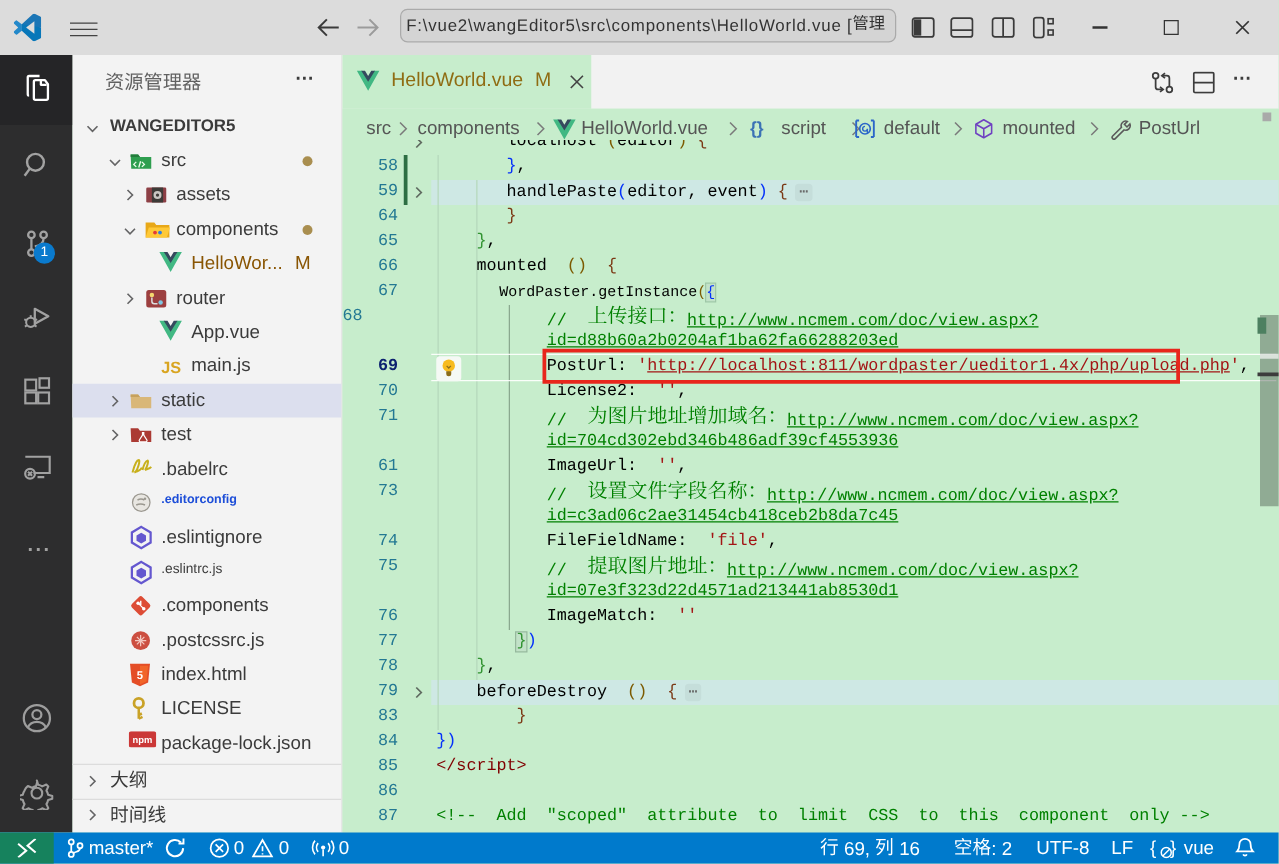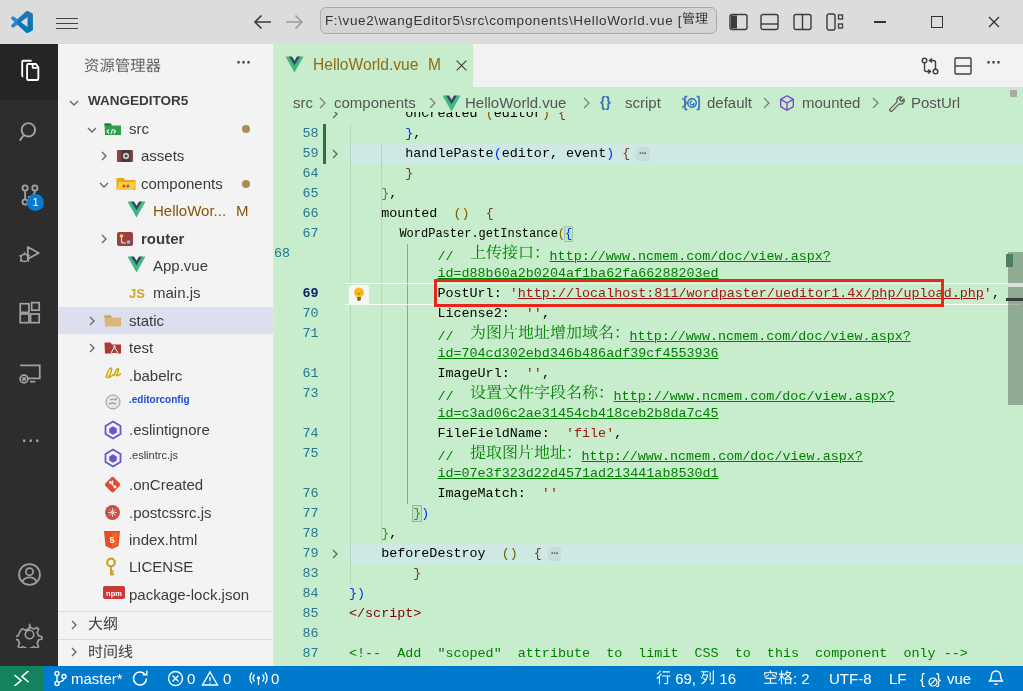--- a/index.html
+++ b/index.html
@@ -169,21 +169,21 @@
 <div class="ab" style="left:236px;top:202.1px;color:#895503;font-size:15px">M</div>
 <svg class="ab" style="left:98px;top:232.50000000000003px" width="12" height="12" viewBox="0 0 12 12">
 <path d="M4 2l4 4-4 4" fill="none" stroke="#646465" stroke-width="1.3"></path>
   </svg>
 <div class="ab" style="left:115px;top:228.5px"><svg width="20" height="20" viewBox="0 0 20 20">
       <rect x="2" y="3" width="16" height="14" rx="2" fill="#9c3f3f"></rect>
       <circle cx="6.5" cy="7" r="1.8" fill="#f5d76e"></circle>
       <circle cx="13.5" cy="13" r="1.8" fill="#7ec8e3"></circle>
       <path d="M6.5 9v3a2 2 0 0 0 2 2h2.5" stroke="#ddd" stroke-width="1.2" fill="none"></path>
     </svg></div>
-<div class="ab" style="left:141px;top:229.5px;color:#3b3b3b;font-weight:bold;font-size:15px;white-space:nowrap">router</div>
+<div class="ab" style="left:141px;top:229.5px;color:#3b3b3b;font-weight:normal;font-size:15px;white-space:nowrap">router</div>
 <div class="ab" style="left:127px;top:255.9px"><svg width="19" height="17" viewBox="0 0 19 17">
       <path d="M0.5 0.5h4.2L9.5 8l4.8-7.5h4.2L9.5 16.5z" fill="#41b883"></path>
       <path d="M4 0.5h3l2.5 4.2L12 0.5h3L9.5 9.3z" fill="#35495e"></path>
     </svg></div>
 <div class="ab" style="left:153px;top:256.9px;color:#3b3b3b;font-weight:normal;font-size:15px;white-space:nowrap">App.vue</div>
 <div class="ab" style="left:127px;top:283.3px"><svg width="20" height="20" viewBox="0 0 20 20">
       <text x="10" y="15" font-size="13" font-weight="bold" text-anchor="middle" fill="#d9a521" font-family="Liberation Sans">JS</text>
     </svg></div>
 <div class="ab" style="left:153px;top:284.3px;color:#3b3b3b;font-weight:normal;font-size:15px;white-space:nowrap">main.js</div>
 <div class="ab" style="left:58px;top:307.0px;width:215px;height:27.4px;background:#dcdfee"></div>
@@ -225,21 +225,21 @@
       <path d="M10 1.5 17.5 6v8L10 18.5 2.5 14V6z" fill="none" stroke="#6457cf" stroke-width="1.8"></path>
       <path d="M10 6.2 13.8 8.4v4.2L10 14.8 6.2 12.6V8.4z" fill="#6457cf"></path>
     </svg></div>
 <div class="ab" style="left:129px;top:448.7px;color:#3b3b3b;font-weight:normal;font-size:11px;white-space:nowrap">.eslintrc.js</div>
 <div class="ab" style="left:103px;top:475.1px"><svg width="19" height="19" viewBox="0 0 19 19">
       <rect x="3.6" y="3.6" width="12" height="12" transform="rotate(45 9.6 9.6)" rx="2" fill="#dd4c35"></rect>
       <circle cx="7.5" cy="7.5" r="1.4" fill="#fff"></circle>
       <circle cx="12" cy="12" r="1.4" fill="#fff"></circle>
       <path d="M8.3 8.3l3 3M9.6 5.5v3.5" stroke="#fff" stroke-width="1.1"></path>
     </svg></div>
-<div class="ab" style="left:129px;top:476.1px;color:#3b3b3b;font-weight:normal;font-size:15px;white-space:nowrap">.onCreated</div>
+<div class="ab" style="left:129px;top:476.1px;color:#3b3b3b;font-weight:normal;font-size:15px;white-space:nowrap">.components</div>
 <div class="ab" style="left:103px;top:502.5px"><svg width="19" height="19" viewBox="0 0 19 19">
       <circle cx="9.5" cy="9.5" r="7.5" fill="#cc4f41"></circle>
       <path d="M5 9.5h9M9.5 5v9M6.5 6.5l6 6M12.5 6.5l-6 6" stroke="#f3c7bf" stroke-width="1"></path>
     </svg></div>
 <div class="ab" style="left:129px;top:503.5px;color:#3b3b3b;font-weight:normal;font-size:15px;white-space:nowrap">.postcssrc.js</div>
 <div class="ab" style="left:103px;top:529.9px"><svg width="18" height="20" viewBox="0 0 18 20">
       <path d="M1 1h16l-1.5 15L9 19l-6.5-3z" fill="#e44d26"></path>
       <path d="M9 2.5v15l5.2-2.4L15.5 2.5z" fill="#f16529"></path>
       <text x="9" y="13" font-size="9" font-weight="bold" text-anchor="middle" fill="#fff" font-family="Liberation Sans">5</text>
     </svg></div>
@@ -345,21 +345,21 @@
 <path d="M16.5 3.5a4 4 0 0 0-5.2 5.2L3.5 16.5a1.6 1.6 0 0 0 2.3 2.3l7.8-7.8a4 4 0 0 0 5.2-5.2l-2.6 2.6-2.3-2.3z" fill="none" stroke="#5a5a5a" stroke-width="1.4"></path>
   </svg>
 <div class="ab" style="left:911px;top:94px;font-size:15px;color:#555">PostUrl</div>
 <div class="ab" style="left:345px;top:144.4px;width:678px;height:20.0px;background:#cee8e4"></div>
 <div class="ab" style="left:345px;top:544.4px;width:678px;height:20.0px;background:#cee8e4"></div>
 <div class="ab" style="left:349.5px;top:124px;width:1px;height:460px;background:#b5d8bb"></div>
 <div class="ab" style="left:381px;top:144px;width:1px;height:400px;background:#b5d8bb"></div>
 <div class="ab" style="left:407px;top:244px;width:1px;height:260px;background:#8aa98f"></div>
 <div class="ab" style="left:323px;top:124.4px;width:3px;height:40px;background:#2d6e43"></div>
 <div class="ab" style="left:274px;top:112px;width:734px;height:554px;overflow:hidden">
-<pre class="ab" style="left:75px;top:-7.6px;font-size:13.4px;line-height:20.0px;color:#000">       <span style="color:#000">onCreated</span> <span style="color:#7c5a00">(</span>editor<span style="color:#7c5a00">)</span> <span style="color:#7b3814">{</span></pre>
+<pre class="ab" style="left:75px;top:-7.6px;font-size:13.4px;line-height:20.0px;color:#000">       <span style="color:#000">localhost</span> <span style="color:#7c5a00">(</span>editor<span style="color:#7c5a00">)</span> <span style="color:#7b3814">{</span></pre>
 <div class="ab" style="left:0px;top:12.4px;width:44.5px;text-align:right;font-family:'Liberation Mono',monospace;font-size:13.4px;line-height:20.0px;color:#237893;">58</div>
 <pre class="ab" style="left:75px;top:12.4px;font-size:13.4px;line-height:20.0px;color:#000">       <span style="color:#0431fa">}</span>,</pre>
 <div class="ab" style="left:0px;top:32.4px;width:44.5px;text-align:right;font-family:'Liberation Mono',monospace;font-size:13.4px;line-height:20.0px;color:#237893;">59</div>
 <pre class="ab" style="left:75px;top:32.4px;font-size:13.4px;line-height:20.0px;color:#000">       handlePaste<span style="color:#0431fa">(</span>editor, event<span style="color:#0431fa">)</span> <span style="color:#7b3814">{</span><span style="color:#6a6a6a;background:rgba(0,0,0,0.045);border-radius:3px;padding:0 3px;margin-left:6px;font-size:12px">⋯</span></pre>
 <div class="ab" style="left:0px;top:52.4px;width:44.5px;text-align:right;font-family:'Liberation Mono',monospace;font-size:13.4px;line-height:20.0px;color:#237893;">64</div>
 <pre class="ab" style="left:75px;top:52.4px;font-size:13.4px;line-height:20.0px;color:#000">       <span style="color:#7b3814">}</span></pre>
 <div class="ab" style="left:0px;top:72.4px;width:44.5px;text-align:right;font-family:'Liberation Mono',monospace;font-size:13.4px;line-height:20.0px;color:#237893;">65</div>
 <pre class="ab" style="left:75px;top:72.4px;font-size:13.4px;line-height:20.0px;color:#000">    <span style="color:#319331">}</span>,</pre>
 <div class="ab" style="left:0px;top:92.4px;width:44.5px;text-align:right;font-family:'Liberation Mono',monospace;font-size:13.4px;line-height:20.0px;color:#237893;">66</div>
 <pre class="ab" style="left:75px;top:92.4px;font-size:13.4px;line-height:20.0px;color:#000">    mounted  <span style="color:#7c5a00">()</span>  <span style="color:#7b3814">{</span></pre>

